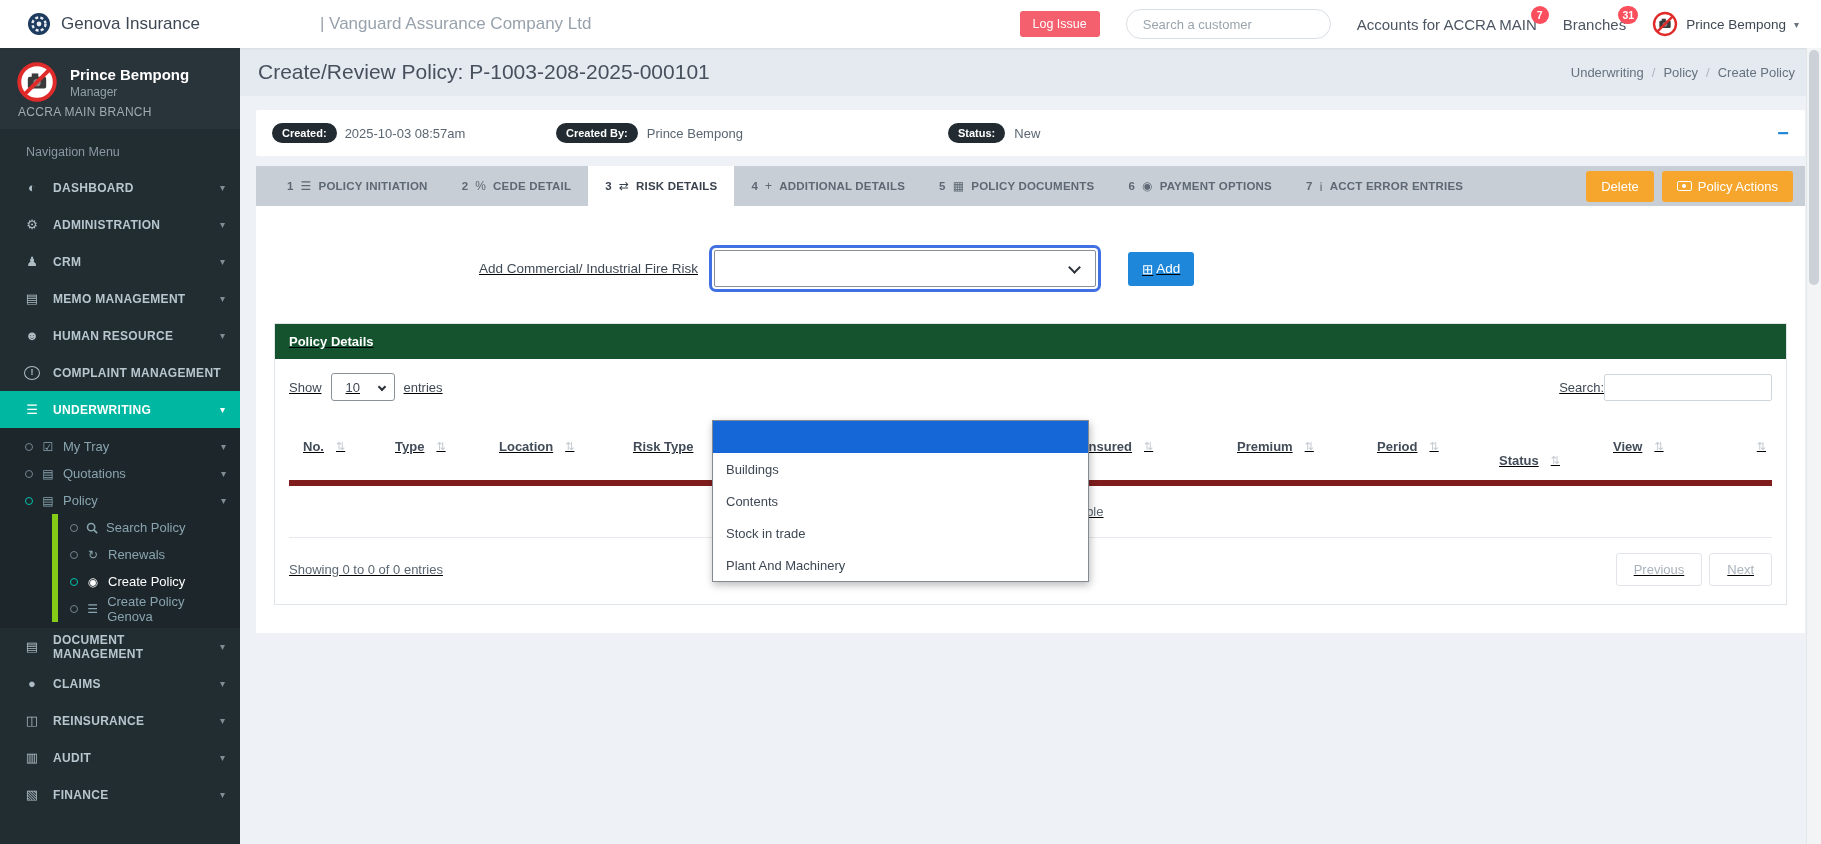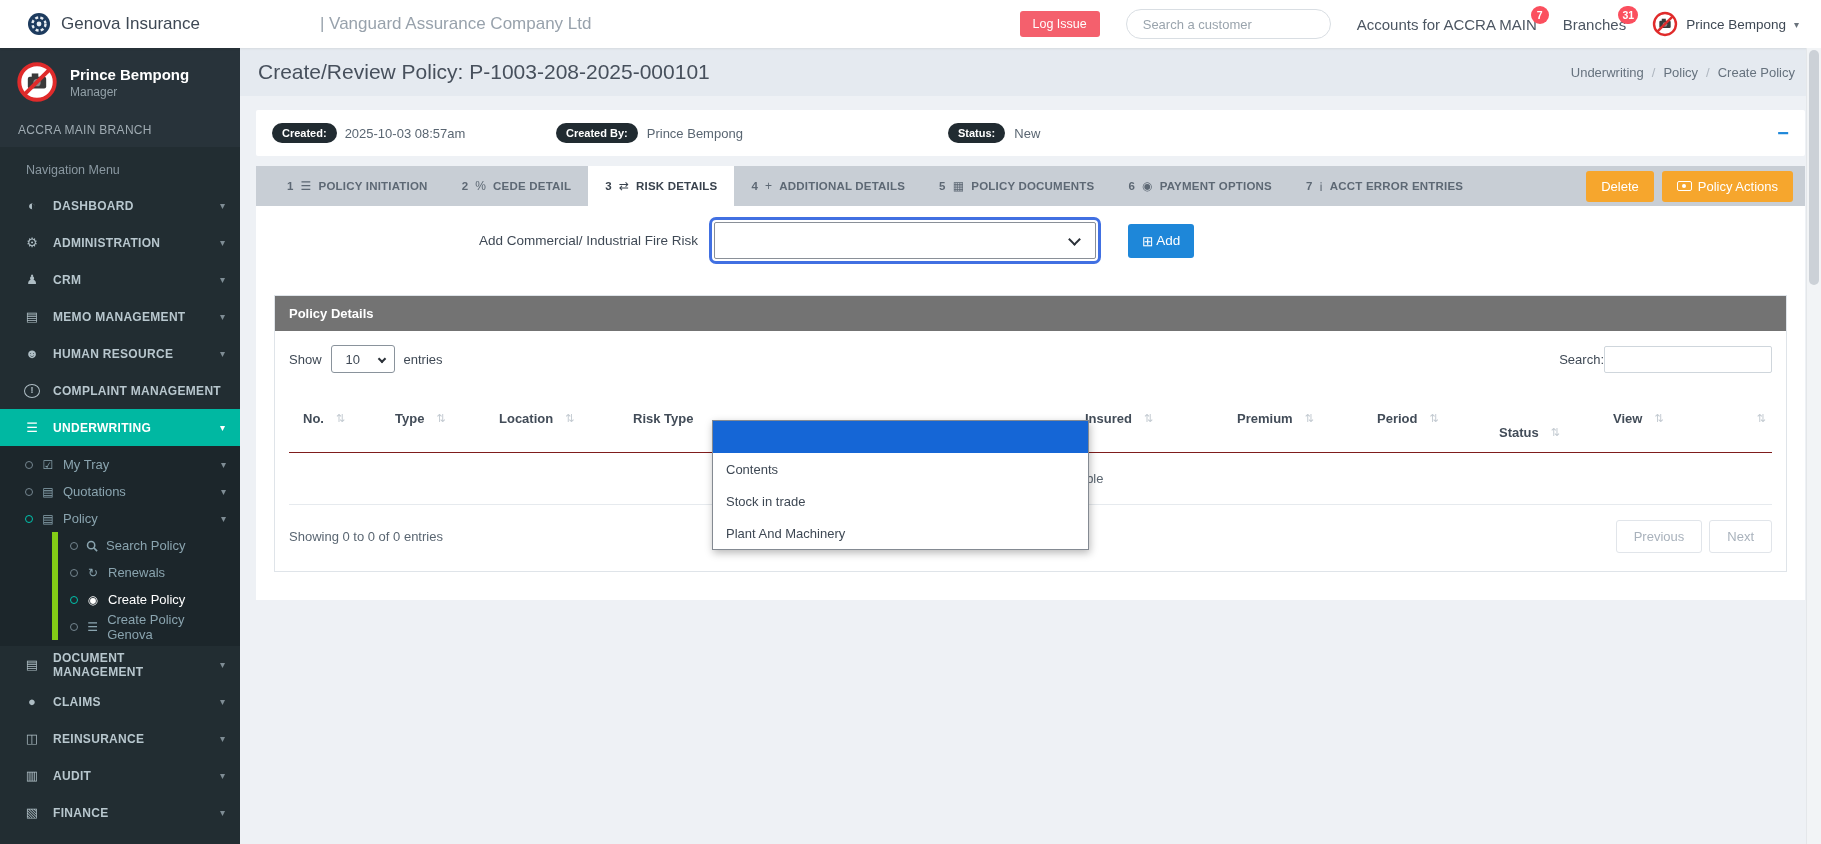--- a/index.html
+++ b/index.html
@@ -26,21 +26,21 @@
   .user-wrap { display:flex; align-items:center; gap:8px; cursor:pointer; }
   .user-name { font-size:13.5px; color:#3e4854; }
   .hdr-caret { font-size:10px; color:#6a737c; }
 
   
   .sidebar { position:absolute; top:48px; left:0; bottom:0; width:240px; background:#222d32; z-index:20; overflow:hidden; }
   .profile { padding:13px 12px 10px 16px; background:#28333a; }
   .profile-row { display:flex; align-items:center; gap:12px; }
   .profile-name { font-size:15px; color:#fff; font-weight:bold; }
   .profile-role { font-size:12px; color:#93a1a8; margin-top:2px; }
-  .profile-branch { font-size:12px; color:#9fabb2; margin-top:20px; margin-left:2px; letter-spacing:.3px; }
+  .profile-branch { font-size:12px; color:#9fabb2; margin-top:2px; margin-left:2px; letter-spacing:.3px; }
   .nav-label { padding:16px 0 10px 26px; font-size:12.5px; color:#8a98a1; }
   .nav-item { height:37px; display:flex; align-items:center; gap:13px; padding:0 15px 0 24px;
               color:#b8c7ce; cursor:pointer; }
   .nav-item .mi { width:16px; text-align:center; font-size:13px; color:#aebdc4; flex:0 0 16px; }
   .nav-item .nl { font-size:12px; font-weight:bold; letter-spacing:.3px; }
   .nav-item .caret { margin-left:auto; font-size:10px; color:#7f8d95; }
   .nav-item.active { background:#00b8a2; color:#fff; }
   .nav-item.active .mi, .nav-item.active .caret { color:#fff; }
   .mi-circle { display:inline-flex !important; width:14px !important; height:14px; border:1.5px solid #aebdc4;
                border-radius:50%; align-items:center; justify-content:center; font-size:9px !important;
@@ -77,43 +77,43 @@
   .tab { display:flex; align-items:center; gap:7px; padding:0 17px; font-size:11.5px; font-weight:bold;
          color:#5d6874; letter-spacing:.2px; cursor:pointer; white-space:nowrap; }
   .tab .t-ico { font-size:12px; font-weight:normal; }
   .tab.active { background:#fff; color:#39424d; }
   .strip-actions { margin-left:auto; display:flex; align-items:center; gap:8px; padding-right:12px; }
   .btn-orange { background:#f6a62d; color:#fff; border:none; border-radius:3px; font-size:13px; padding:8px 15px;
                 cursor:pointer; display:flex; align-items:center; gap:6px; font-family:inherit; }
   .note-ico { display:inline-block; width:15px; height:10px; border:1.5px solid #fff; border-radius:2px; position:relative; }
   .note-ico::after { content:""; position:absolute; left:4.5px; top:2px; width:4px; height:4px; border-radius:50%; background:#fff; }
 
-  .white-panel { background:#fff; padding:12px 18px 28px; min-height:372px; }
+  .white-panel { background:#fff; padding:40px 18px 28px; min-height:372px;text-decoration:underline; }
   .risk-form { display:flex; align-items:center; margin:4px 0 36px; }
   .risk-label { width:440px; text-align:right; font-size:13.5px; color:#3f4955; padding-right:16px; }
   .risk-select { width:382px; height:37px; background:#fff; border:1px solid #8a9098; border-radius:2px;
                  outline:3px solid #4170e2; outline-offset:2px; position:relative; cursor:pointer; }
   .chev { position:absolute; right:16px; top:12px; width:9px; height:9px; border-right:2px solid #2b3138;
           border-bottom:2px solid #2b3138; transform:rotate(45deg); }
   .btn-add { margin-left:32px; background:#1e87d9; color:#fff; border:none; border-radius:3px; font-size:13.5px;
              padding:9px 14px; cursor:pointer; display:flex; align-items:center; gap:3px; font-family:inherit; }
 
   .pd-panel { border:1px solid #dfe4e9; }
-  .pd-header { background:#737373; color:#fff; font-size:13px; font-weight:bold; padding:10px 14px; }
+  .pd-header { background:#14532d; color:#fff; font-size:13px; font-weight:bold; padding:10px 14px; }
   .pd-body { padding:14px 14px 18px; position:relative; }
   .controls-row { display:flex; justify-content:space-between; align-items:center; margin-bottom:18px; }
   .show-group { display:flex; align-items:center; gap:9px; font-size:13px; color:#3f4955; }
   .mini-select { width:64px; height:28px; border:1px solid #8a939c; border-radius:3px; position:relative;
                  font-size:13px; color:#3f4955; display:flex; align-items:center; padding-left:14px; cursor:pointer; background:#fff; }
   .mini-select .chev { right:9px; top:10px; width:6px; height:6px; border-width:2px; }
   .search-group { display:flex; align-items:center; font-size:13px; color:#3f4955; }
   .tbl-search { width:168px; height:27px; border:1px solid #cfd6dc; border-radius:2px; padding:0 8px;
                 font-size:13px; outline:none; font-family:inherit; }
 
-  .thead { display:flex; align-items:center; padding:6px 0 12px; border-bottom:1px solid #7f1d1d; }
+  .thead { display:flex; align-items:center; padding:6px 0 12px; border-bottom:6px solid #7f1d1d; }
   .th { display:flex; align-items:center; gap:12px; font-size:13px; font-weight:bold; color:#424c58;
         padding-left:14px; cursor:pointer; }
   .th .sort { color:#c3cad1; font-size:11px; font-weight:normal; }
   .th:nth-child(1){ width:92px; } .th:nth-child(2){ width:104px; } .th:nth-child(3){ width:134px; }
   .th:nth-child(4){ width:452px; } .th:nth-child(5){ width:152px; } .th:nth-child(6){ width:140px; }
   .th:nth-child(7){ width:122px; } .th:nth-child(8){ width:114px;margin-top:28px; } .th:nth-child(9){ width:130px; }
   .th:nth-child(10){ flex:1; justify-content:flex-end; padding-right:6px; }
   .empty-row { height:52px; border-bottom:1px solid #e6eaee; display:flex; align-items:center; justify-content:center; }
   .empty-text { font-size:13px; color:#5a6570; }
   .tfoot { display:flex; justify-content:space-between; align-items:center; margin-top:15px; }
@@ -458,20 +458,21 @@
               </div>
             </div>
           </div>
         </div>
       </div>
     </div>
   </div>
 
   <div class="popup">
     <div class="opt selected"></div>
+    <div class="opt">Buildings</div>
     <div class="opt">Contents</div>
     <div class="opt">Stock in trade</div>
     <div class="opt">Plant And Machinery</div>
   </div>
 
   <div class="scrollbar">
     <div class="scroll-thumb"></div>
   </div>
 
 </div>

